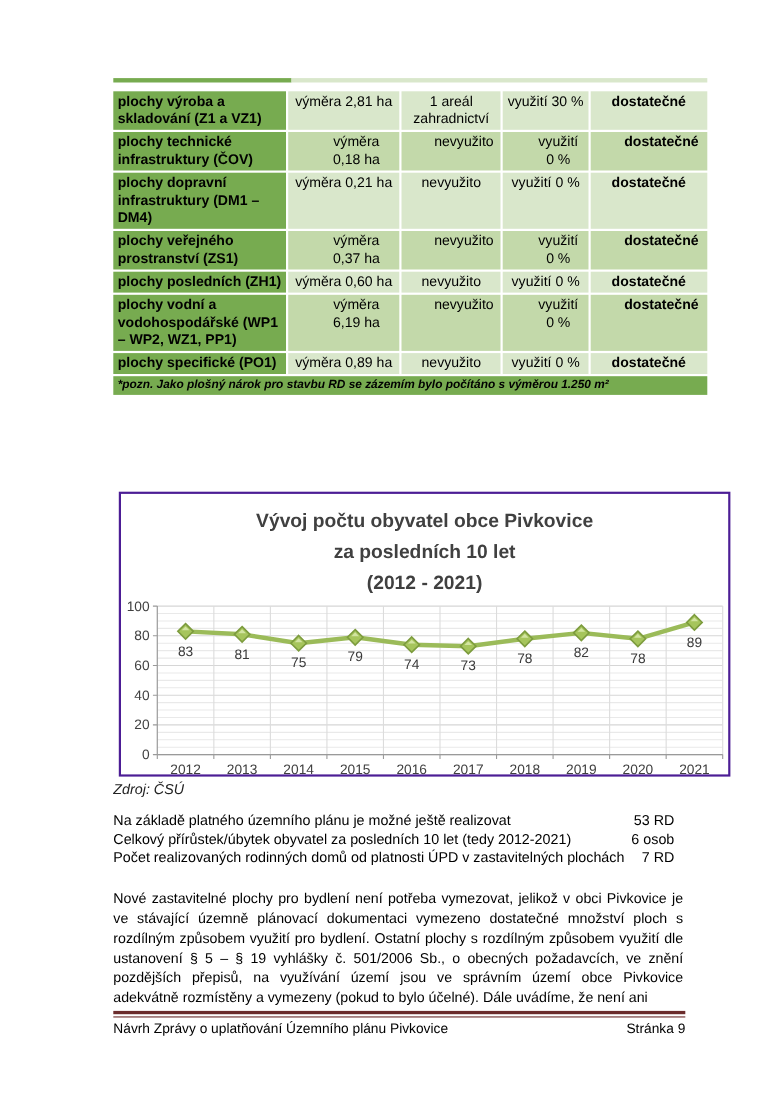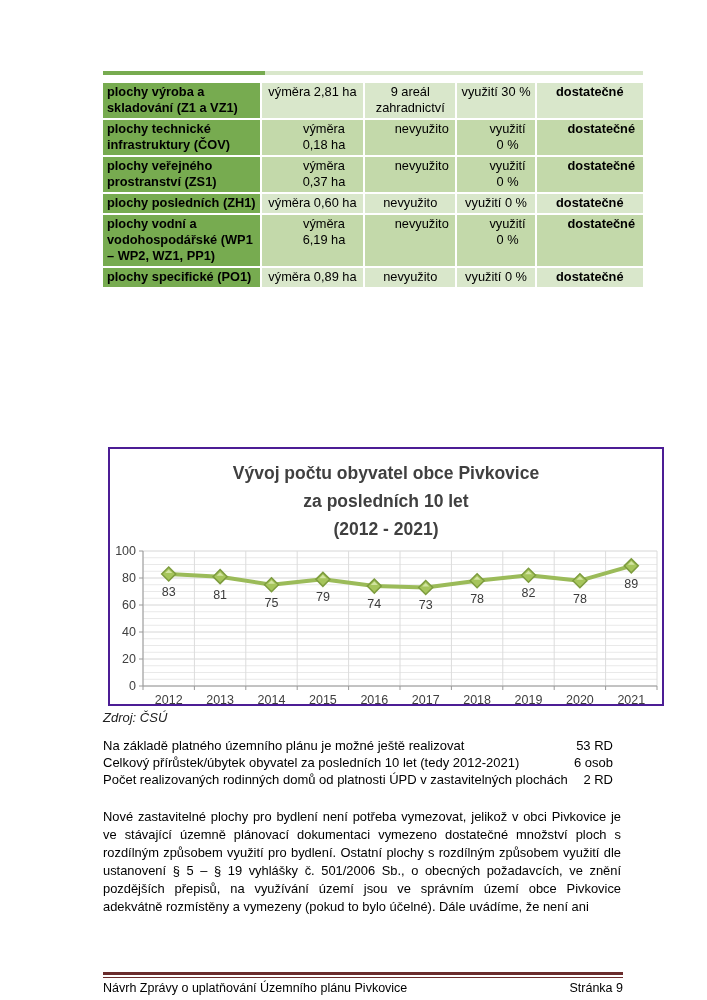--- a/index.html
+++ b/index.html
@@ -34,21 +34,21 @@
     font-style:italic;color:#222;}
   
   .summary{position:absolute;left:103px;top:737px;width:510px;font-size:13px;line-height:17px;}
   .sum-item{display:flex;align-items:flex-end;}
   .sum-label{width:478px;}
   .sum-value{flex:1;text-align:right;white-space:nowrap;}
   
   .bodytext{position:absolute;left:103px;top:808px;width:518px;font-size:12.9px;
     line-height:18px;text-align:justify;margin:0;}
   
-  .footer{position:absolute;left:103px;top:972px;width:520px;}
+  .footer{position:absolute;left:103px;top:919px;width:520px;}
   .footer-rule{height:2px;border-top:3px solid var(--footer-rule);
     border-bottom:1px solid var(--footer-rule);}
   .footer-row{display:flex;justify-content:space-between;margin-top:3px;
     font-size:12.5px;}
 </style>
 </head>
 <body>
 
 <div class="page">
 
@@ -63,31 +63,38 @@
         <col style="width:29.5%">
           <col style="width:19%">
           <col style="width:17%">
         <col style="width:14.5%">
           <col style="width:20%">
       </colgroup>
       <tbody>
         <tr class="light">
           <td class="namecell">plochy výroba a skladování (Z1 a VZ1)</td>
           <td class="datacell">výměra 2,81 ha</td>
-          <td class="datacell">9 areál zahradnictví</td>
+          <td class="datacell">1 areál zahradnictví</td>
           <td class="datacell">využití 30 %</td>
           <td class="datacell assess">dostatečné</td>
         </tr>
         <tr class="band">
           <td class="namecell">plochy technické infrastruktury (ČOV)</td>
           <td class="datacell">výměra 0,18 ha</td>
           <td class="datacell">nevyužito</td>
           <td class="datacell">využití 0 %</td>
           <td class="datacell assess">dostatečné</td>
         </tr>
+        <tr class="light">
+          <td class="namecell">plochy dopravní infrastruktury (DM1 – DM4)</td>
+          <td class="datacell">výměra 0,21 ha</td>
+          <td class="datacell">nevyužito</td>
+          <td class="datacell">využití 0 %</td>
+          <td class="datacell assess">dostatečné</td>
+        </tr>
         <tr class="band">
           <td class="namecell">plochy veřejného prostranství (ZS1)</td>
           <td class="datacell">výměra 0,37 ha</td>
           <td class="datacell">nevyužito</td>
           <td class="datacell">využití 0 %</td>
           <td class="datacell assess">dostatečné</td>
         </tr>
         <tr class="light">
           <td class="namecell">plochy posledních (ZH1)</td>
           <td class="datacell">výměra 0,60 ha</td>
@@ -104,20 +111,21 @@
         </tr>
         <tr class="light">
           <td class="namecell">plochy specifické (PO1)</td>
           <td class="datacell">výměra 0,89 ha</td>
           <td class="datacell">nevyužito</td>
           <td class="datacell">využití 0 %</td>
           <td class="datacell assess">dostatečné</td>
         </tr>
       </tbody>
     </table>
+    <div class="table-note">*pozn. Jako plošný nárok pro stavbu RD se zázemím bylo počítáno s výměrou 1.250 m²</div>
   </div>
 
   <div class="chart-box">
     <div class="chart-title">Vývoj počtu obyvatel obce Pivkovice
 za posledních 10 let
 (2012 - 2021)</div>
     <svg id="chart-svg" width="552" height="160">
         <line x1="33" x2="547" y1="140" y2="140" stroke="#d6d6d6" stroke-width="1"></line>
         <line x1="33" x2="547" y1="133.25" y2="133.25" stroke="#e9e9e9" stroke-width="1"></line>
         <line x1="33" x2="547" y1="126.5" y2="126.5" stroke="#e9e9e9" stroke-width="1"></line>
@@ -225,21 +233,21 @@
     <div class="sum-item">
       <span class="sum-label">Na základě platného územního plánu je možné ještě realizovat</span>
       <span class="sum-value">53 RD</span>
     </div>
     <div class="sum-item">
       <span class="sum-label">Celkový přírůstek/úbytek obyvatel za posledních 10 let (tedy 2012-2021)</span>
       <span class="sum-value">6 osob</span>
     </div>
     <div class="sum-item">
       <span class="sum-label">Počet realizovaných rodinných domů od platnosti ÚPD v zastavitelných plochách</span>
-      <span class="sum-value">2 RD</span>
+      <span class="sum-value">7 RD</span>
     </div>
   </div>
 
   <p class="bodytext">Nové zastavitelné plochy pro bydlení není potřeba vymezovat, jelikož v obci Pivkovice je ve stávající územně plánovací dokumentaci vymezeno dostatečné množství ploch s rozdílným způsobem využití pro bydlení. Ostatní plochy s rozdílným způsobem využití dle ustanovení § 5 – § 19 vyhlášky č. 501/2006 Sb., o obecných požadavcích, ve znění pozdějších přepisů, na využívání území jsou ve správním území obce Pivkovice adekvátně rozmístěny a vymezeny (pokud to bylo účelné). Dále uvádíme, že není ani</p>
 
   <div class="footer">
     <div class="footer-rule"></div>
     <div class="footer-row">
       <span>Návrh Zprávy o uplatňování Územního plánu Pivkovice</span>
       <span>Stránka 9</span>

